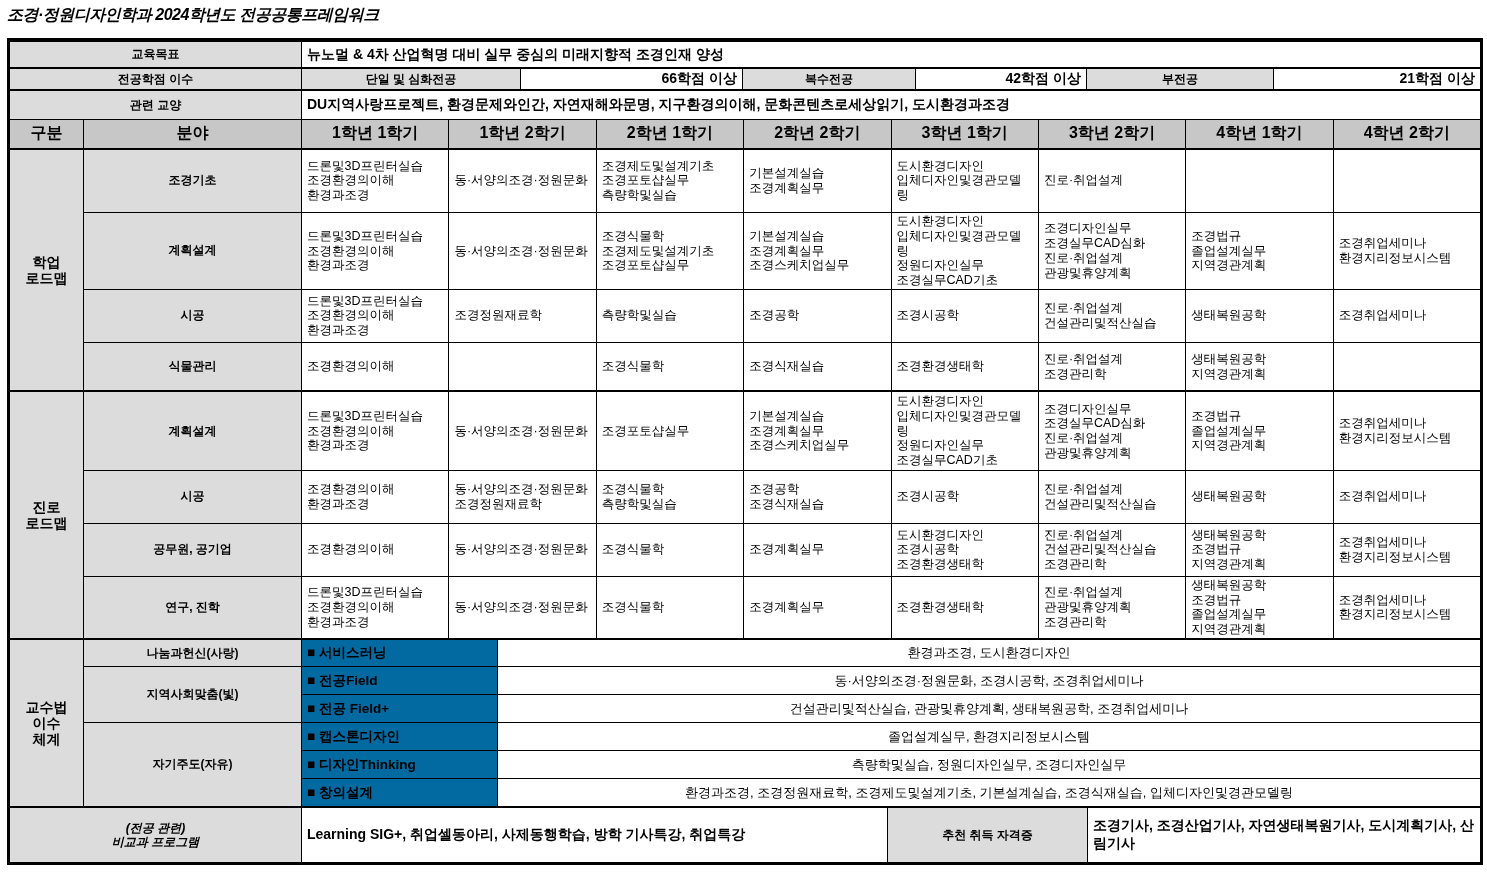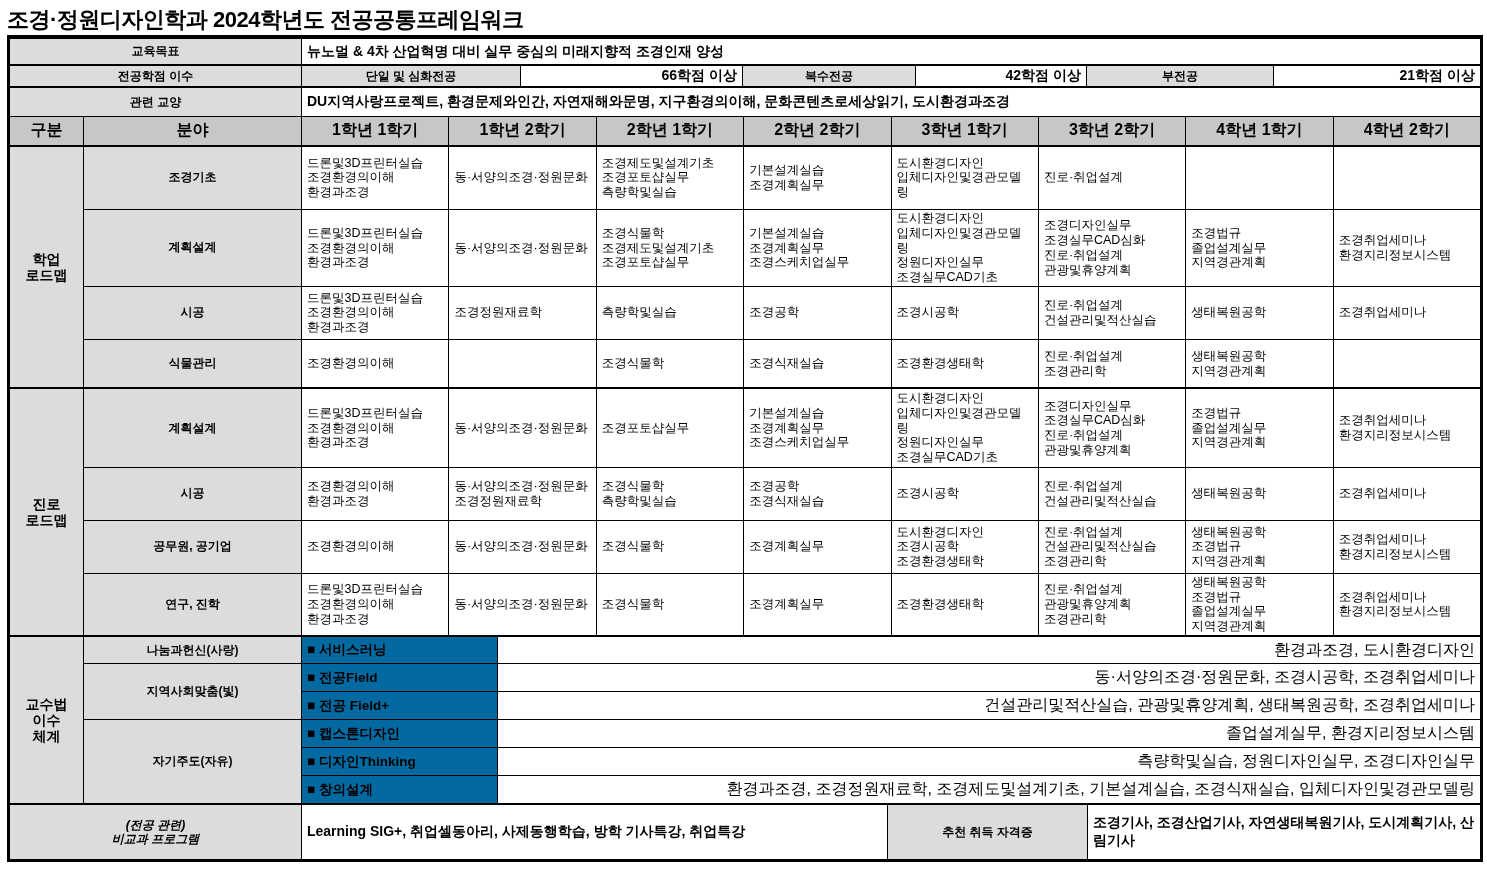--- a/index.html
+++ b/index.html
@@ -1,35 +1,35 @@
 <!DOCTYPE html>
 <html><head>
 <meta charset="utf-8">
 <style>
   html,body{margin:0;padding:0;background:#fff;}
   body{width:1487px;height:890px;font-family:"Liberation Sans","DejaVu Sans",sans-serif;color:#000;overflow:hidden;}
-  .doc-title{font-size:22px;font-weight:bold;padding:5px 0 0 7px;letter-spacing:-0.5px;}
+  .doc-title{font-size:16px;font-weight:bold;padding:5px 0 12px 7px;letter-spacing:-0.5px;font-style:italic;}
   .frame{margin-left:7px;width:1472px;border:2px solid #000;}
   table.tbl{border-collapse:collapse;table-layout:fixed;width:100%;}
   table.tbl td{border:1px solid #000;padding:1px 5px;overflow:hidden;vertical-align:middle;}
   
   #info-tbl td{border-top-width:2px;border-bottom-width:2px;}
   #main-tbl{margin-top:-2px;}
   #ped-tbl,#bottom-tbl{margin-top:-1px;}
   #ped-tbl tr:first-child td,#bottom-tbl td{border-top-width:2px;}
   tr.sec-break td{border-top-width:2px;}
   tr.hdr-row td{border-bottom-width:2px;}
   .lbl{background:#dcdcdc;font-weight:bold;font-size:12px;text-align:center;}
   .hdr{background:#c7c7c7;font-weight:bold;font-size:16px;text-align:center;}
   .seclbl{background:#dcdcdc;font-weight:bold;font-size:14px;text-align:center;white-space:pre-line;line-height:1.15;}
   .boldval{font-weight:bold;font-size:14px;text-align:left;}
   .center{text-align:right;}
   .course{font-size:12.5px;line-height:1.18;text-align:left;white-space:pre-line;background:#fff;}
   .method{background:#0369a1;font-weight:bold;font-size:13.5px;text-align:left;}
-  .pedcourses{font-size:16px;text-align:right;background:#fff;}
+  .pedcourses{font-size:13px;text-align:center;background:#fff;}
   .wraplbl{white-space:pre-line;line-height:1.2;font-style:italic;}
 </style>
 </head>
 <body>
 
 <div class="doc-title">조경·정원디자인학과 2024학년도 전공공통프레임워크</div>
 
 <div class="frame">
 
   <table class="tbl" id="info-tbl">

